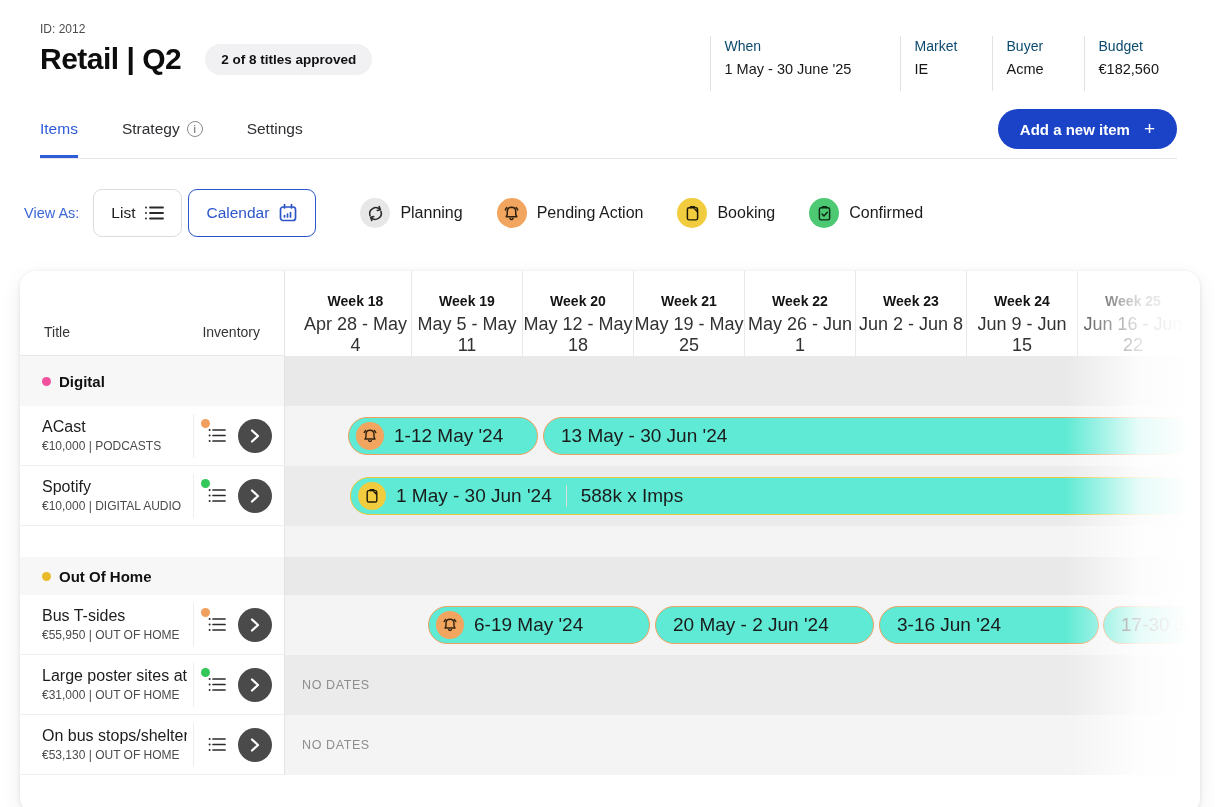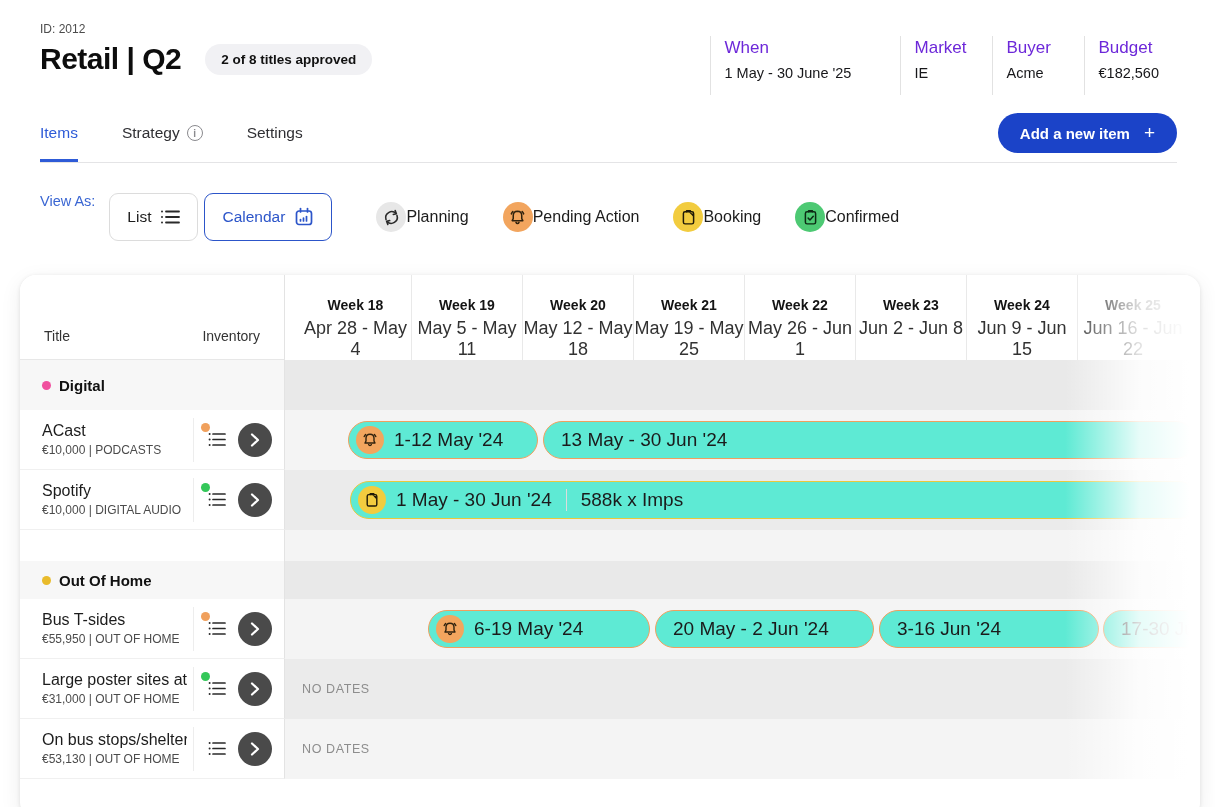--- a/index.html
+++ b/index.html
@@ -8,47 +8,47 @@
 
   
   .topbar { display:flex; justify-content:space-between; padding:20px 38px 0 40px; }
   .id-label { font-size:12px; color:#4c4c4c; margin-top:2px; }
   .title-row { display:flex; align-items:center; gap:24px; margin-top:6px; }
   .page-title { font-size:30px; font-weight:700; letter-spacing:-0.5px; color:#0d0d0d; }
   .badge { background:#f1f1f4; border-radius:18px; padding:8px 16px; font-size:13.5px; font-weight:700; color:#111; }
   .meta { display:flex; margin-top:16px; }
   .meta-item { border-left:1px solid #e2e2e2; padding:2px 18px 14px 14px; min-width:92px; }
   .meta-item.when { min-width:190px; }
-  .meta-label { font-size:17px; color:#6d28d9; }
+  .meta-label { font-size:14px; color:#0c4a6e; }
   .meta-value { font-size:14.5px; color:#17171a; margin-top:7px; }
 
   
   .tabs-row { position:relative; display:flex; align-items:center; padding:18px 38px 0 40px; }
   .hairline { position:absolute; left:40px; right:38px; bottom:0; height:1px; background:#e4e4e6; }
   .tab { position:relative; font-size:15.5px; color:#2f2f33; padding:10px 0 20px; margin-right:44px;
          display:flex; align-items:center; gap:7px; cursor:pointer; }
   .tab.active { color:#2e5bd7; }
   .tab.active::after { content:""; position:absolute; left:0; right:0; bottom:0; height:3px; background:#2e5bd7; z-index:2; }
   .info-circle { width:16px; height:16px; border:1.3px solid #8a8a8e; border-radius:50%;
                  display:inline-flex; align-items:center; justify-content:center;
                  font-size:10px; color:#8a8a8e; font-weight:700; }
   .add-btn { margin-left:auto; margin-bottom:10px; background:#1b43c8; color:#fff; border:none; cursor:pointer;
              border-radius:24px; height:40px; padding:0 22px; font-size:15px; font-weight:600;
              display:flex; align-items:center; gap:14px; font-family:inherit; }
   .add-btn .plus { font-size:19px; font-weight:400; }
 
   
-  .controls { display:flex; padding:0 40px; margin-top:30px; }
+  .controls { display:flex; align-items:center; padding:0 24px; margin-top:30px; }
   .viewas-label { font-size:14.5px; color:#3a66d3; margin-right:14px; }
   .toggle-btn { height:48px; border-radius:9px; background:#fff; display:flex; align-items:center; gap:9px;
                 padding:0 17px; font-size:15.5px; cursor:pointer; font-family:inherit; }
   .toggle-btn.list { border:1px solid #dcdcdc; color:#1c1c1c; }
   .toggle-btn.calendar { border:1.6px solid #2c55c9; color:#2c55c9; margin-left:6px; }
   .legend { display:flex; align-items:center; gap:34px; margin-left:44px; }
-  .legend-item { display:flex; align-items:center; }
+  .legend-item { display:flex; align-items:center; gap:10px; }
   .legend-circle { width:30px; height:30px; border-radius:50%; display:flex; align-items:center; justify-content:center; }
   .lc-planning { background:#e7e7e7; }
   .lc-pending  { background:#f2a55e; }
   .lc-booking  { background:#f2cc3f; }
   .lc-confirmed{ background:#4dc973; }
   .legend-label { font-size:16px; color:#1c1c1c; }
 
   
   .card { position:relative; margin:34px 15px 0 20px; width:1180px; height:543px;
           background:#fff; border-radius:16px; overflow:hidden;

